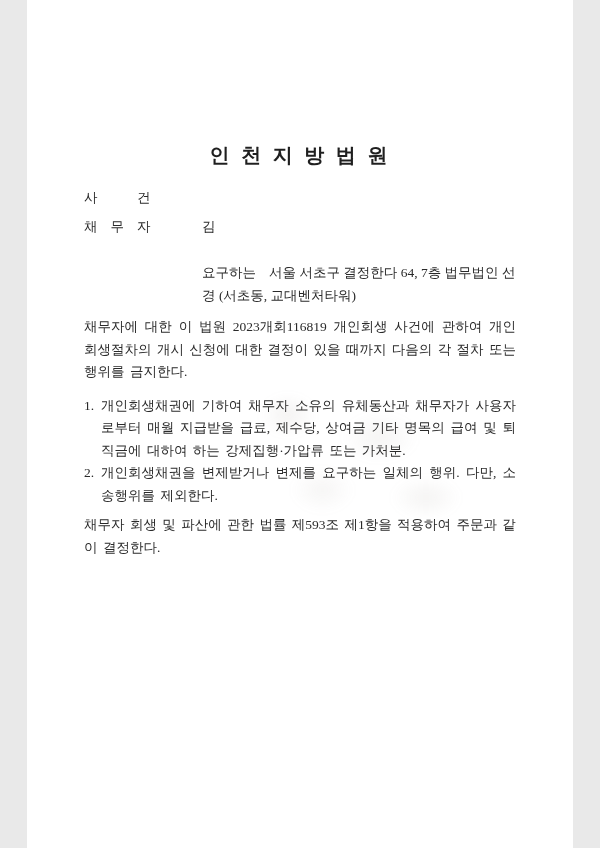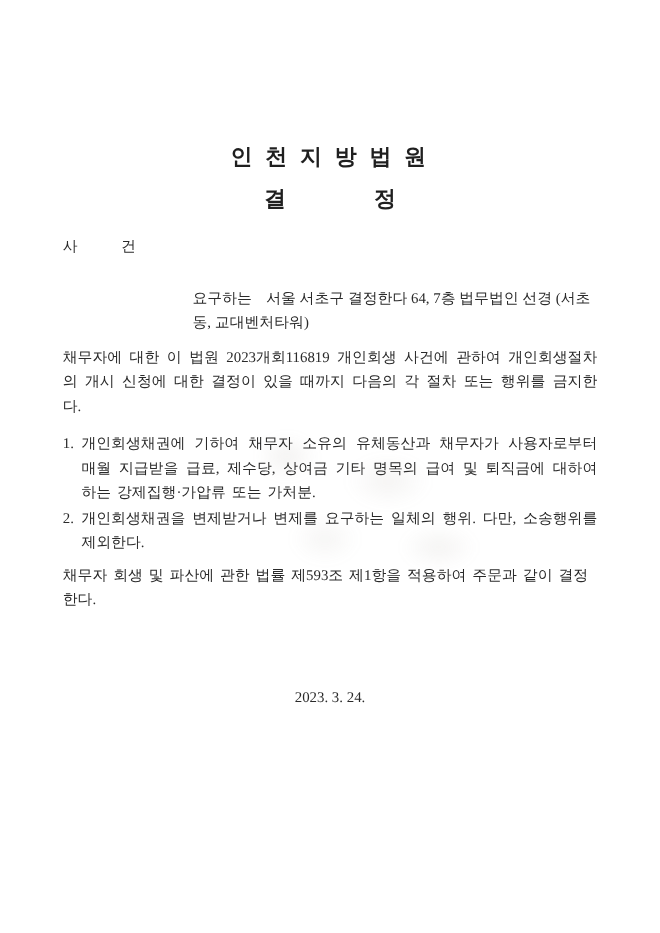--- a/index.html
+++ b/index.html
@@ -2,31 +2,31 @@
 <html lang="ko"><head>
 <meta charset="utf-8">
 <style>
   html, body {
     margin: 0;
     padding: 0;
     background: #e9e9e9;
   }
   .page {
     position: relative;
-    width: 600px;
+    width: 546px;
     height: 848px;
     margin: 0 auto;
     background: #ffffff;
     color: #2a2a2a;
     font-family: "Liberation Serif", "DejaVu Serif", serif;
     font-size: 13.5px;
     line-height: 22.5px;
     overflow: hidden;
     box-sizing: border-box;
-    padding: 4px 57px;
+    padding: 16px 57px;
   }
   
   .watermark {
     position: absolute;
     left: 215px;
     top: 385px;
     width: 230px;
     height: 150px;
     background:
       radial-gradient(ellipse 40px 30px at 20% 20%, rgba(140,130,120,0.10), transparent 70%),
@@ -121,25 +121,28 @@
 </style>
 </head>
 <body>
 
 <div class="page">
 
   <div class="watermark"></div>
 
   <h1 class="court-name heading-font center">인 천 지 방 법 원</h1>
 
-  <h2 class="doc-title heading-font center"><span class="spread">결 정</span></h2>
 
   <div class="case-rows">
     <div class="case-row">
       <span class="row-label spread">사 건</span>
+    </div>
+    <div class="case-row">
+      <span class="row-label spread">채 무 자</span>
+      <span class="row-value">김</span>
     </div>
   </div>
 
   <div class="address-block">
     <p><span class="addr-label">요구하는</span><span>서울 서초구 결정한다 64, 7층 법무법인 선경 (서초동, 교대벤처타워)</span></p>
   </div>
 
 
   <p class="para">채무자에 대한 이 법원 2023개회116819 개인회생 사건에 관하여 개인회생절차의 개시 신청에 대한 결정이 있을 때까지 다음의 각 절차 또는 행위를 금지한다.</p>
 
@@ -150,15 +153,14 @@
     </div>
     <div class="order-item">
       <span class="item-number">2.</span>
       <p class="item-text">개인회생채권을 변제받거나 변제를 요구하는 일체의 행위. 다만, 소송행위를 제외한다.</p>
     </div>
   </div>
 
 
   <p class="reason-text">채무자 회생 및 파산에 관한 법률 제593조 제1항을 적용하여 주문과 같이 결정한다.</p>
 
-  <p class="date-line center">2023. 3. 24.</p>
 
 </div>
 
 </body></html>

